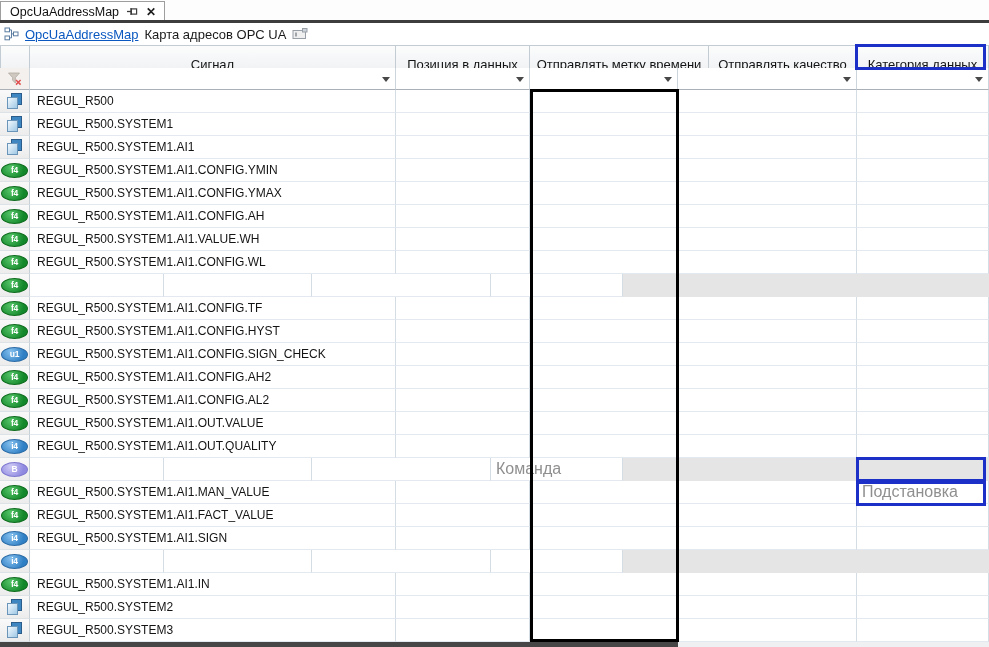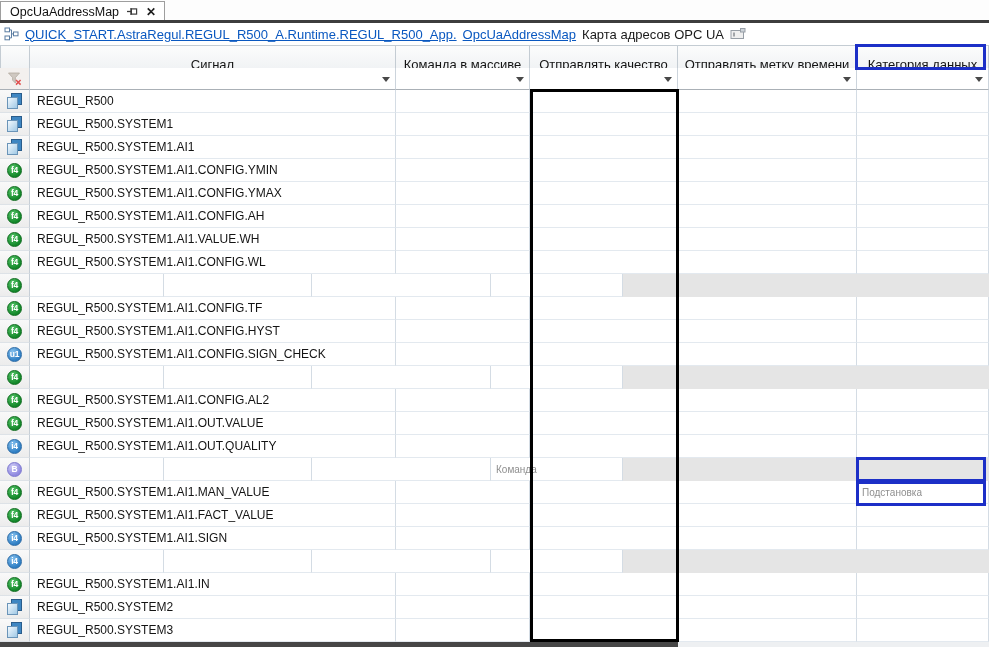--- a/index.html
+++ b/index.html
@@ -50,23 +50,23 @@
   .cell {
     box-sizing:border-box; height:23px; background:#ffffff;
     border-right:1px solid #d4dce4; border-bottom:1px solid #e3e9ef;
   }
   .cell.iconc {
     background:linear-gradient(#f9f9f9,#ececec);
     border-right:1px solid #c7cfd7; border-bottom:1px solid #dde2e7;
     display:flex; align-items:center; justify-content:center;
   }
   .cell.signal { font-size:12px; color:#141414; display:flex; align-items:center; padding-left:7px; white-space:nowrap; overflow:hidden; }
-  .cell.category { font-size:10px; color:#8f8f8f; display:flex; align-items:center; padding-left:5px; white-space:nowrap; overflow:hidden; }
+  .cell.category { font-size:16px; color:#8f8f8f; display:flex; align-items:center; padding-left:5px; white-space:nowrap; overflow:hidden; }
   .badge {
-    width:15px; height:15px; border-radius:50%; display:flex; align-items:center; justify-content:center;
+    width:27px; height:15px; border-radius:50%; display:flex; align-items:center; justify-content:center;
     font-size:8.5px; font-weight:bold; color:#ffffff; letter-spacing:-0.3px;
   }
   .b-f4 { background:radial-gradient(circle at 35% 28%, #55c468, #13882a 70%); border:1px solid #0d6b1d; box-sizing:border-box;}
   .b-i4, .b-u1 { background:radial-gradient(circle at 35% 28%, #85c0ee, #2f7fc4 70%); border:1px solid #2a6aa5; box-sizing:border-box;}
   .b-B { background:radial-gradient(circle at 35% 28%, #cecbf5, #8f89e0 70%); border:1px solid #7d77cf; box-sizing:border-box;}
   
   .hscroll { position:absolute; top:642px; left:0; width:989px; height:5px; background:#eef0f2; }
   .hscroll .thumb { position:absolute; left:0; top:0; width:678px; height:5px; background:#464646; }
   
   .ann { position:absolute; box-sizing:border-box; pointer-events:none; border:3px solid #000; }
@@ -106,38 +106,37 @@
 
   <div class="breadcrumb">
     <span style="display:flex">
       <svg width="15" height="14" viewBox="0 0 15 14">
         <rect x="1" y="1" width="4.5" height="3.8" fill="#ffffff" stroke="#5b7da2"></rect>
         <rect x="1" y="9" width="4.5" height="3.8" fill="#ffffff" stroke="#5b7da2"></rect>
         <rect x="9.5" y="5" width="4.5" height="3.8" fill="#ffffff" stroke="#5b7da2"></rect>
         <path d="M5.5 2.9 H7.5 V10.9 H5.5 M7.5 6.9 H9.5" fill="none" stroke="#5b7da2"></path>
       </svg>
     </span>
-    <a>QUICK_START.AstraRegul.REGUL_R500_A.Runtime.REGUL_R500_App.</a>
     <a>OpcUaAddressMap</a>
     <span>Карта адресов OPC UA</span>
     <span style="display:flex">
       <svg width="16" height="12" viewBox="0 0 16 12">
         <rect x="1" y="2.5" width="12.5" height="8" fill="#efefef" stroke="#979ea6"></rect>
         <path d="M4 4.5 v4" stroke="#555b63"></path>
         <rect x="10.5" y="0.5" width="4.5" height="3.5" fill="#cdd3d9" stroke="#979ea6"></rect>
       </svg>
     </span>
   </div>
 
   <div class="gridheader">
     <div class="hcell w-icon"></div>
     <div class="hcell w-signal">Сигнал</div>
-    <div class="hcell w-pos">Команда в массиве</div>
+    <div class="hcell w-pos">Позиция в данных</div>
+    <div class="hcell w-time">Отправлять метку времени</div>
     <div class="hcell w-qual">Отправлять качество</div>
-    <div class="hcell w-time">Отправлять метку времени</div>
     <div class="hcell w-cat">Категория данных</div>
   </div>
 
   <div class="filterrow">
     <div class="fcell iconcol w-icon">
       <span style="display:flex">
         <svg width="15" height="15" viewBox="0 0 15 15">
           <path d="M1.5 2 H12.5 L8.4 6.6 V12 L5.6 9.2 V6.6 Z" fill="#cfc8c1" stroke="#b3a9a0" stroke-width="0.8"></path>
           <path d="M9 9 l4.6 4.6 M13.6 9 L9 13.6" stroke="#e05050" stroke-width="1.5" fill="none"></path>
         </svg>
@@ -286,20 +285,21 @@
         <div class="cell signal w-signal">REGUL_R500.SYSTEM1.AI1.CONFIG.SIGN_CHECK</div>
         <div class="cell w-pos"></div>
         <div class="cell w-qual"></div>
         <div class="cell w-time"></div>
         <div class="cell category w-cat"></div>
       </div>
       <div class="row">
         <div class="cell iconc w-icon">
           <div class="badge b-f4">f4</div>
         </div>
+        <div class="cell signal w-signal">REGUL_R500.SYSTEM1.AI1.CONFIG.AH2</div>
         <div class="cell w-pos"></div>
         <div class="cell w-qual"></div>
         <div class="cell w-time"></div>
         <div class="cell category w-cat"></div>
       </div>
       <div class="row">
         <div class="cell iconc w-icon">
           <div class="badge b-f4">f4</div>
         </div>
         <div class="cell signal w-signal">REGUL_R500.SYSTEM1.AI1.CONFIG.AL2</div>

